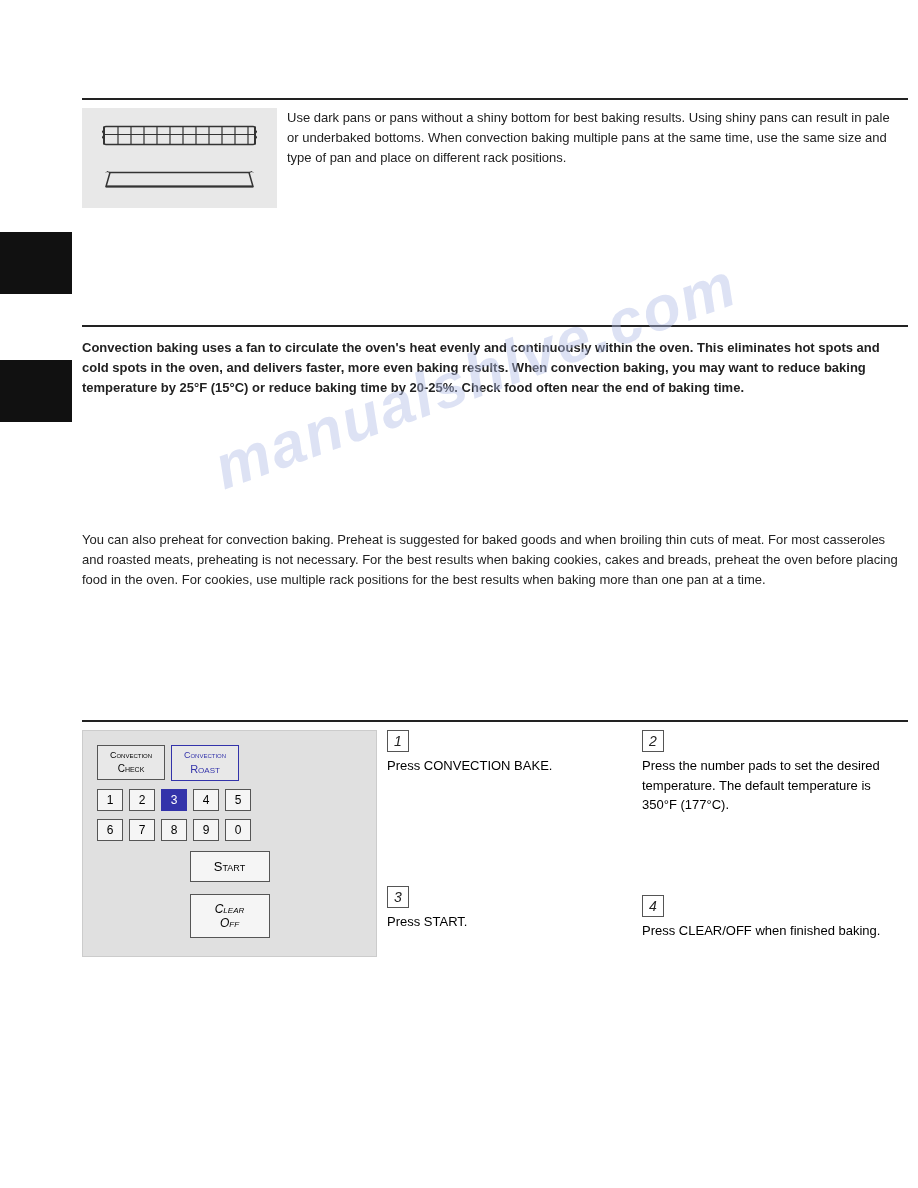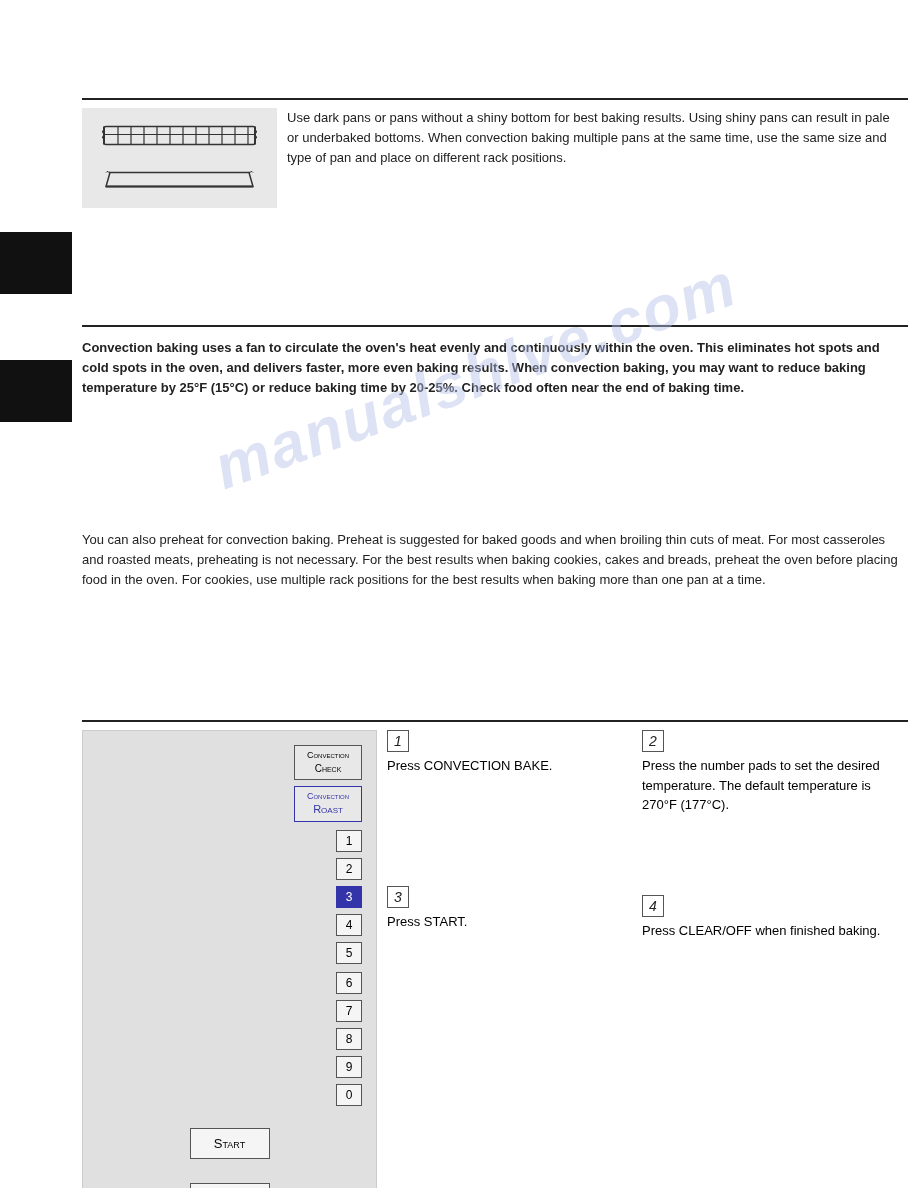--- a/index.html
+++ b/index.html
@@ -142,22 +142,21 @@
       left: 10px;
       width: 295px;
       background: #e0e0e0;
       padding: 14px 14px 18px 14px;
       border: 1px solid #ccc;
     }
     .ctrl-row {
       display: flex;
       gap: 6px;
       margin-bottom: 8px;
-      align-items: flex-end;
-      flex-direction: column;
+      align-items: flex-start;
     }
     .btn-convection {
       background: #e8e8e8;
       border: 1.5px solid #555;
       padding: 4px 8px;
       font-size: 10px;
       text-align: center;
       line-height: 1.3;
       min-width: 68px;
       cursor: pointer;
@@ -185,21 +184,20 @@
     }
     .btn-start, .btn-clear {
       background: #f5f5f5;
       border: 1.5px solid #555;
       font-size: 12px;
       padding: 7px 20px;
       cursor: pointer;
       display: block;
       text-align: center;
       min-width: 80px;
-      margin-top: 12px;
     }
     .ctrl-action-row {
       display: flex;
       flex-direction: column;
       gap: 12px;
       margin-top: 10px;
       align-items: center;
     }
     .step-item {
       margin-bottom: 22px;
@@ -357,21 +355,21 @@
       </div>
       <div class="step-text">Press START.</div>
     </div>
   </div>
 
   <div class="steps-col-right">
     <div class="step-item">
       <div class="step-header">
         <span class="step-num" style="font-style:italic;">2</span>
       </div>
-      <div class="step-text">Press the number pads to set the desired temperature. The default temperature is 270°F (177°C).</div>
+      <div class="step-text">Press the number pads to set the desired temperature. The default temperature is 350°F (177°C).</div>
     </div>
     <div class="step-item" style="margin-top:80px;">
       <div class="step-header">
         <span class="step-num" style="font-style:italic;">4</span>
       </div>
       <div class="step-text">Press CLEAR/OFF when finished baking.</div>
     </div>
   </div>
 
 </div>

